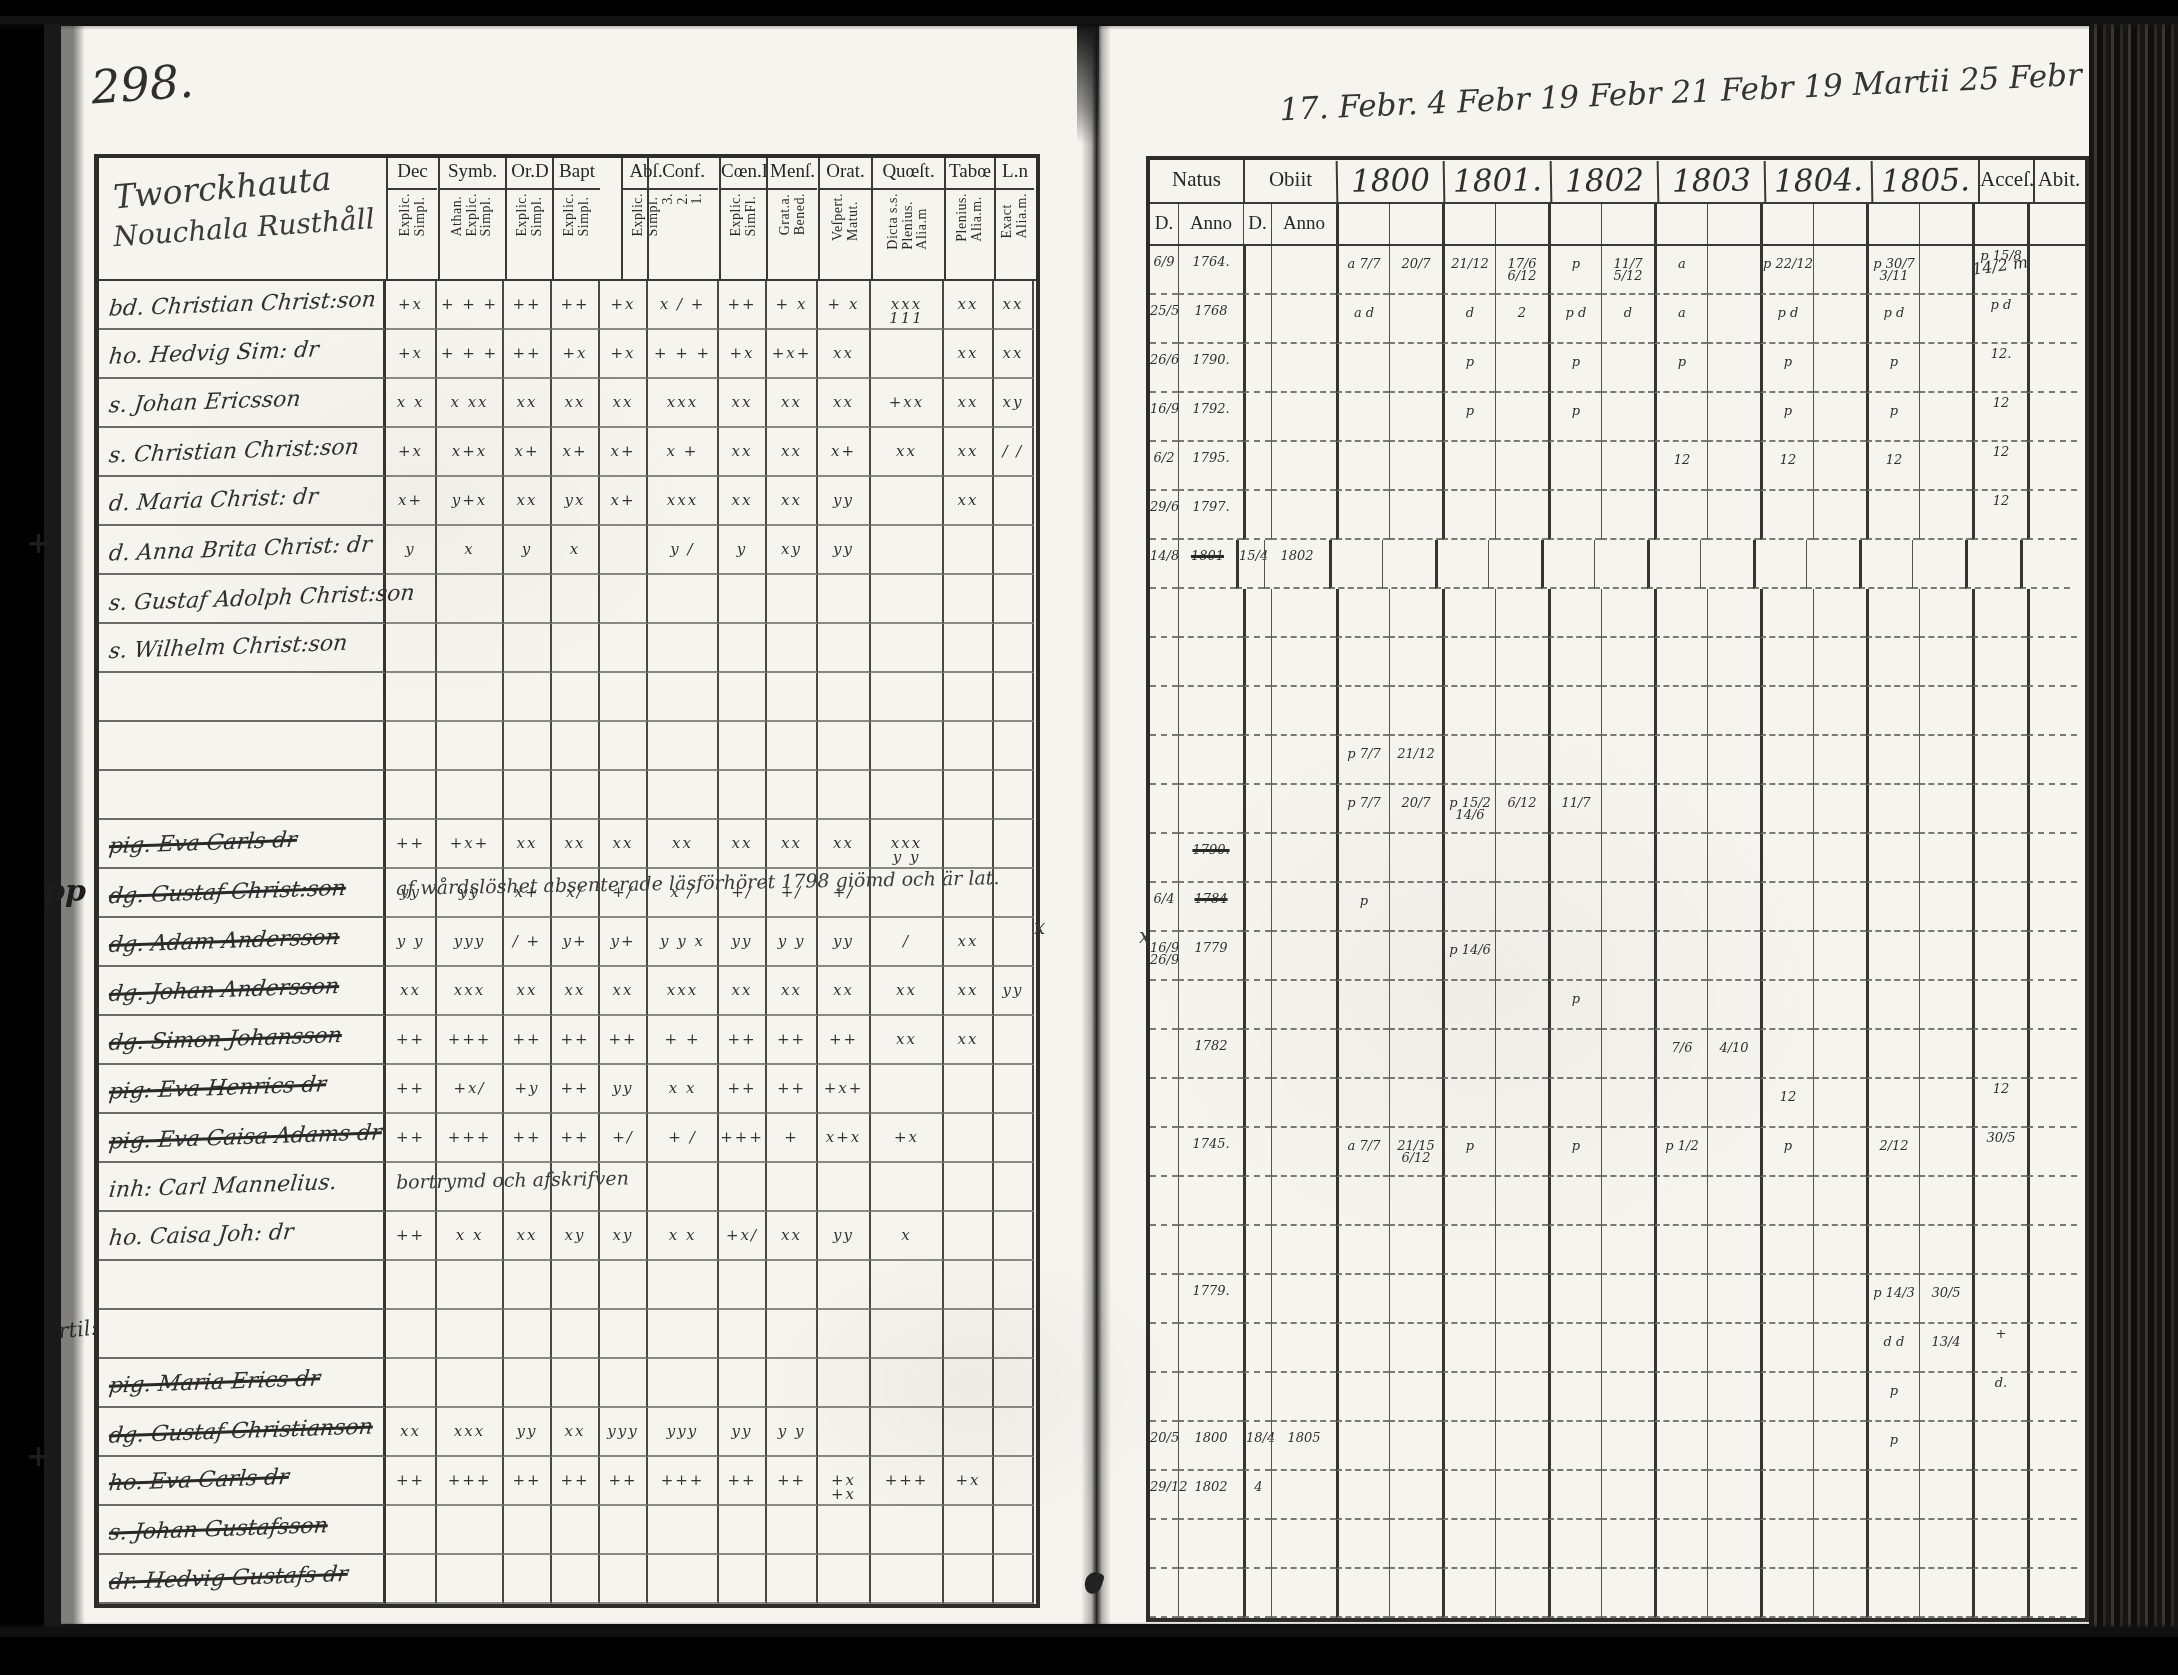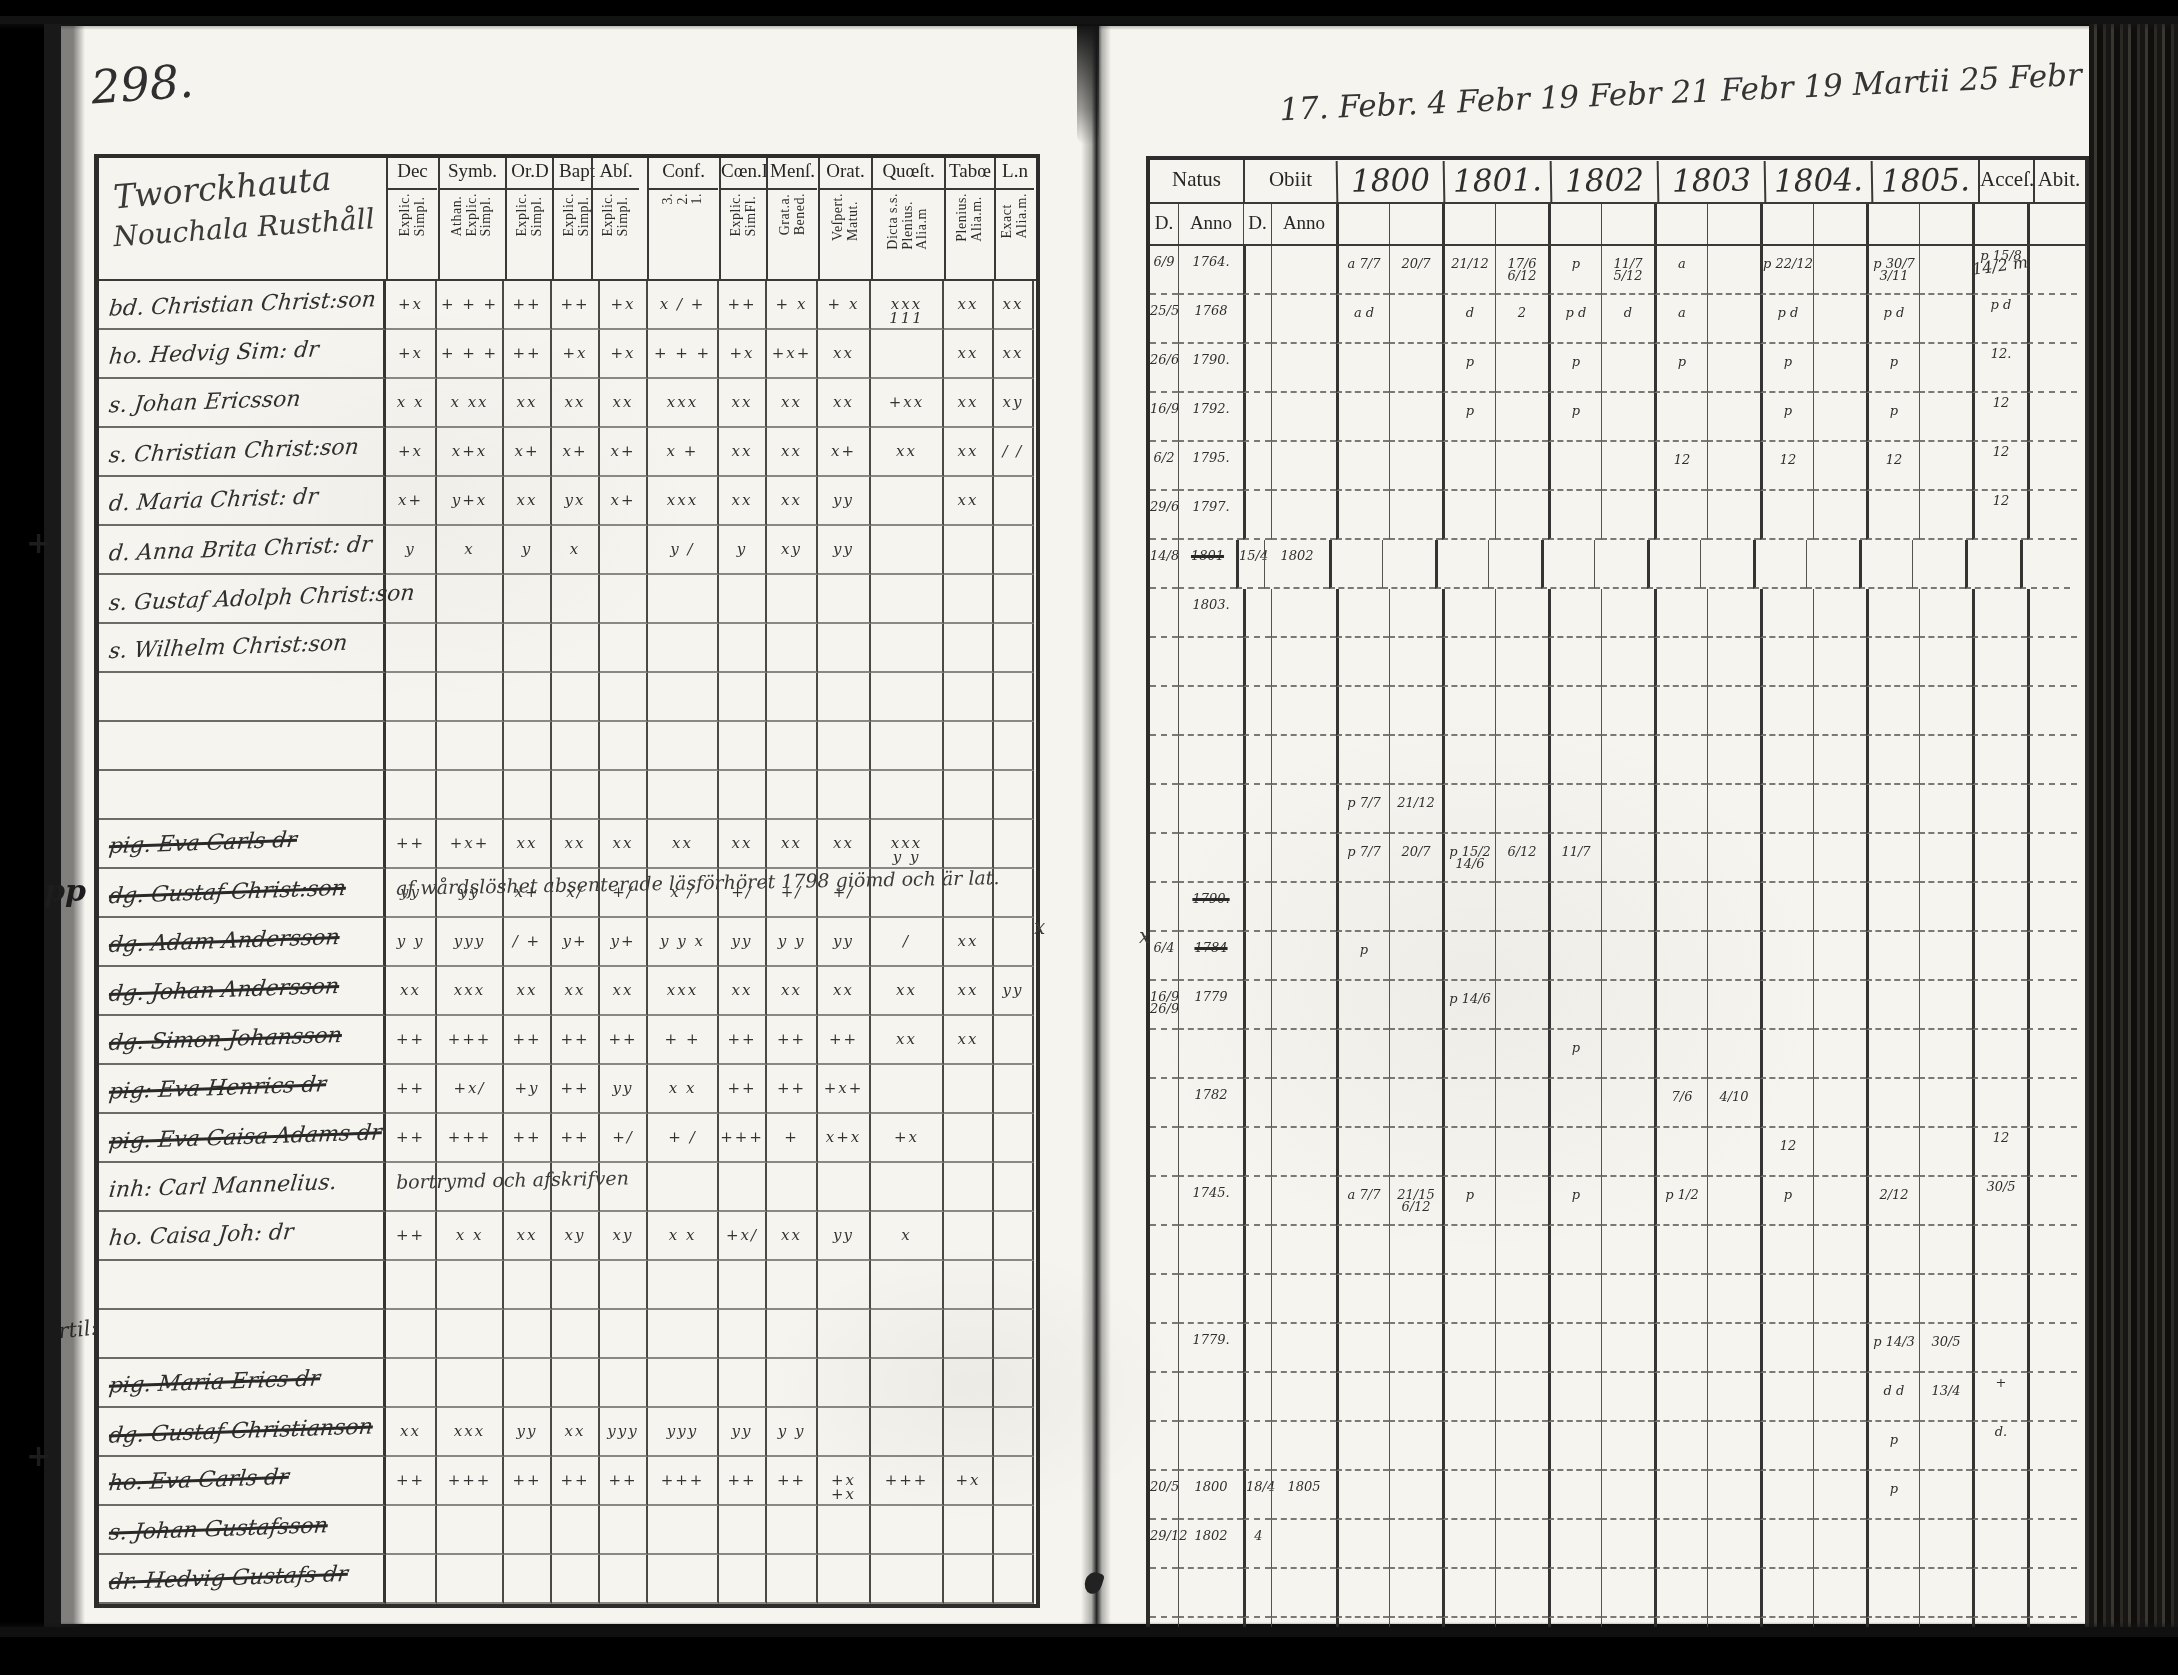--- a/index.html
+++ b/index.html
@@ -119,21 +119,21 @@
 Simpl.</div>
           </div>
         </div>
         <div class="lh-col" style="left: 453px; width: 48px;">
           <div class="lh-label">Bapt</div>
           <div class="lh-sub">
             <div class="vtext">Explic.
 Simpl.</div>
           </div>
         </div>
-        <div class="lh-col" style="left: 492px; width: 48px;">
+        <div class="lh-col" style="left: 522px; width: 48px;">
           <div class="lh-label">Abſ.</div>
           <div class="lh-sub">
             <div class="vtext">Explic.
 Simpl.</div>
           </div>
         </div>
         <div class="lh-col" style="left: 548px; width: 71px;">
           <div class="lh-label">Conf.</div>
           <div class="lh-sub">
             <div class="vtext">3.
@@ -1104,40 +1104,20 @@
           <div class="rcell ry" style="width: 53px;"></div>
           <div class="rcell ry group" style="width: 53px;"></div>
           <div class="rcell ry" style="width: 53px;"></div>
           <div class="rcell ry group" style="width: 53px;"></div>
           <div class="rcell ry" style="width: 53px;"></div>
           <div class="rcell racc group" style="width: 55px;"></div>
           <div class="rcell racc group" style="width: 50px;"></div>
         </div>
         <div class="rrow">
           <div class="rcell rd" style="width: 28px;"></div>
-          <div class="rcell ra" style="width: 65px;"><span class="hw"><span class="stack">1803.</span></span></div>
-          <div class="rcell rd group" style="width: 28px;"></div>
-          <div class="rcell ra" style="width: 65px;"></div>
-          <div class="rcell ry group" style="width: 53px;"></div>
-          <div class="rcell ry" style="width: 53px;"></div>
-          <div class="rcell ry group" style="width: 53px;"></div>
-          <div class="rcell ry" style="width: 53px;"></div>
-          <div class="rcell ry group" style="width: 53px;"></div>
-          <div class="rcell ry" style="width: 53px;"></div>
-          <div class="rcell ry group" style="width: 53px;"></div>
-          <div class="rcell ry" style="width: 53px;"></div>
-          <div class="rcell ry group" style="width: 53px;"></div>
-          <div class="rcell ry" style="width: 53px;"></div>
-          <div class="rcell ry group" style="width: 53px;"></div>
-          <div class="rcell ry" style="width: 53px;"></div>
-          <div class="rcell racc group" style="width: 55px;"></div>
-          <div class="rcell racc group" style="width: 50px;"></div>
-        </div>
-        <div class="rrow">
-          <div class="rcell rd" style="width: 28px;"></div>
           <div class="rcell ra" style="width: 65px;"></div>
           <div class="rcell rd group" style="width: 28px;"></div>
           <div class="rcell ra" style="width: 65px;"></div>
           <div class="rcell ry group" style="width: 53px;"></div>
           <div class="rcell ry" style="width: 53px;"></div>
           <div class="rcell ry group" style="width: 53px;"></div>
           <div class="rcell ry" style="width: 53px;"></div>
           <div class="rcell ry group" style="width: 53px;"></div>
           <div class="rcell ry" style="width: 53px;"></div>
           <div class="rcell ry group" style="width: 53px;"></div>

